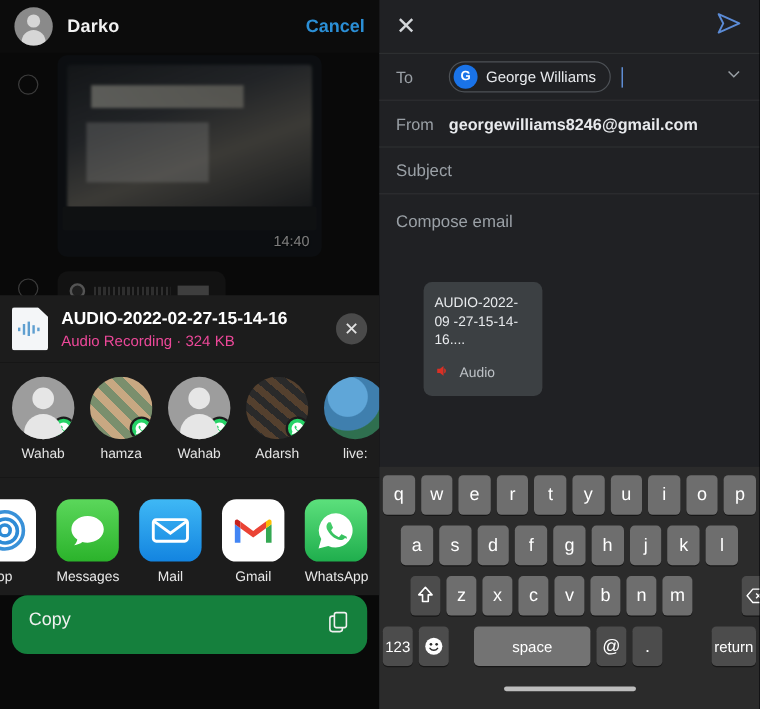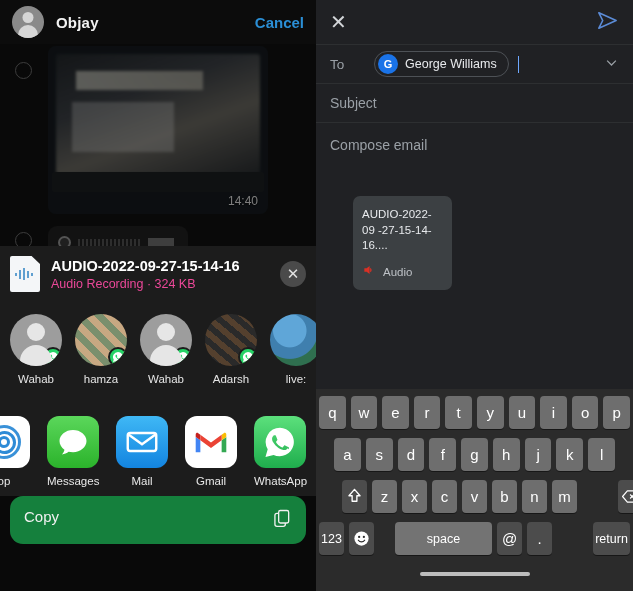--- a/index.html
+++ b/index.html
@@ -319,21 +319,21 @@
 </style>
 </head>
 <body>
 
 <div class="stage">
 
   <div class="left">
 
     <div class="wa-header">
       <div class="wa-avatar"></div>
-      <div class="wa-title">Objay</div>
+      <div class="wa-title">Darko</div>
       <div class="wa-cancel">Cancel</div>
     </div>
 
     <div class="chat">
       <div class="sel-circle" style="top:18px"></div>
       <div class="sel-circle" style="top:188px"></div>
       <div class="sel-circle" style="top:221px"></div>
 
       <div class="msg-img">
         <div class="img-screen"></div>
@@ -354,21 +354,21 @@
       </div>
 
       <div class="chat-dim"></div>
     </div>
 
     <div class="attach-bar">
       <div class="file-icon">
         <div class="wave"></div>
       </div>
       <div class="attach-meta">
-        <div class="attach-name">AUDIO-2022-09-27-15-14-16</div>
+        <div class="attach-name">AUDIO-2022-02-27-15-14-16</div>
         <div class="attach-sub">Audio Recording · 324 KB</div>
       </div>
       <div class="attach-close">✕</div>
     </div>
 
     <div class="contacts-row">
       <div class="contact">
         <div class="c-av person">
           <span class="wa-badge">
             <svg viewBox="0 0 24 24">
@@ -493,20 +493,24 @@
         <span class="chip-name">George Williams</span>
       </span>
       <span class="caret"></span>
       <span class="gm-chevron">
         <svg viewBox="0 0 24 24">
             <path d="M5 9l7 7 7-7"></path>
           </svg>
       </span>
     </div>
 
+    <div class="gm-row">
+      <span class="gm-label">From</span>
+      <span class="gm-from">georgewilliams8246@gmail.com</span>
+    </div>
 
     <div class="gm-row">
       <span class="gm-ph">Subject</span>
     </div>
 
     <div class="gm-body">
       <div class="gm-ph">Compose email</div>
       <div class="att-chip">
         <div class="att-title">AUDIO-2022-09 -27-15-14-16....</div>
         <div class="att-foot">

